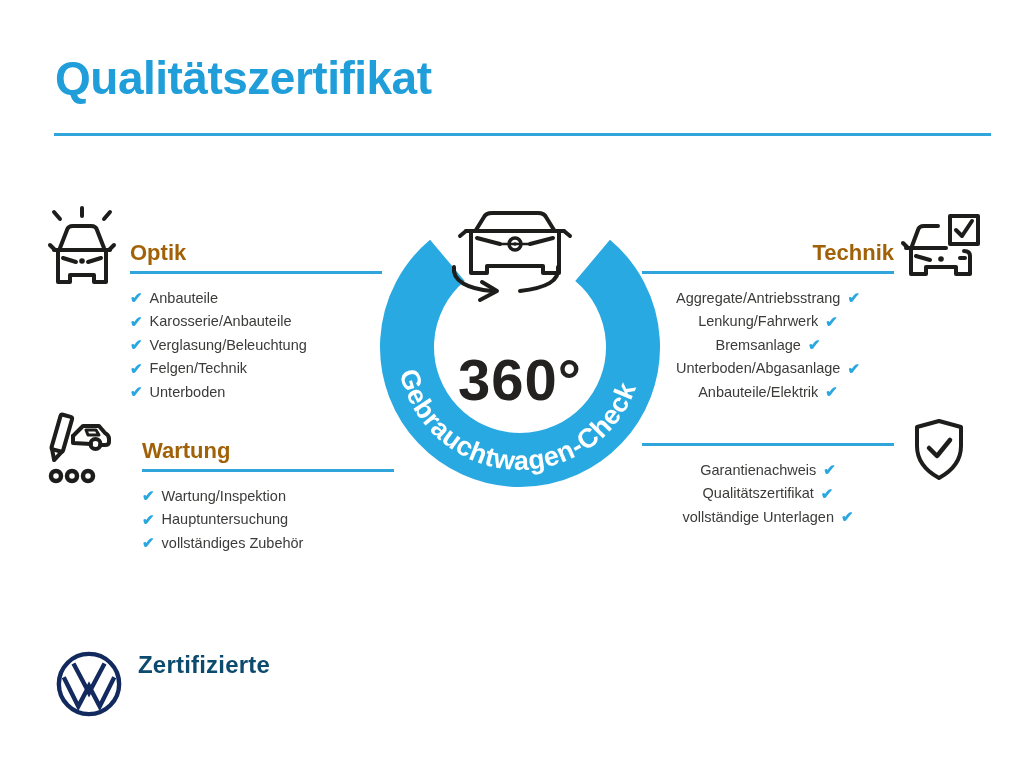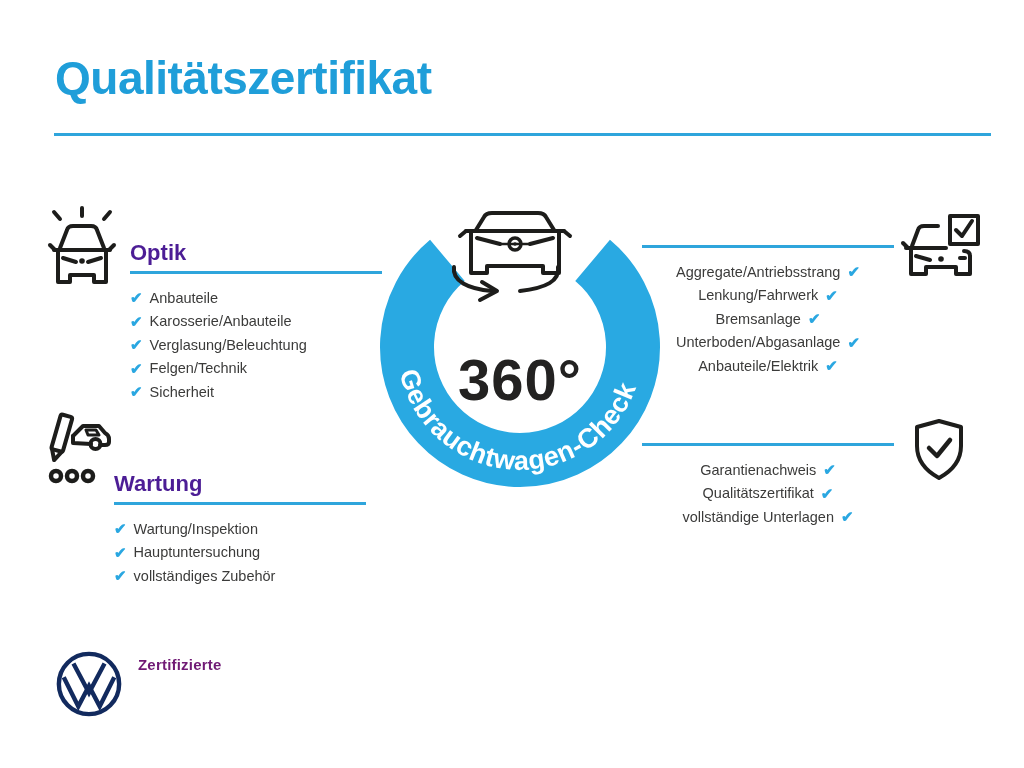--- a/index.html
+++ b/index.html
@@ -7,53 +7,53 @@
        font-family:"Liberation Sans", sans-serif;}
   .abs{position:absolute;}
 
   
   .page-title{left:55px;top:52px;font-size:46px;font-weight:700;
               letter-spacing:-0.5px;color:#1F9ED9;line-height:52px;}
   .title-rule{left:54px;top:133px;width:937px;height:3px;background:#2FA5DC;}
 
   
   .section{width:252px;}
-  .section .hdr{font-size:22px;font-weight:700;color:#4c1d95;line-height:26px;}
+  .section .hdr{font-size:22px;font-weight:700;color:#a16207;line-height:26px;}
   .section .rule{margin-top:5px;height:3px;background:#2FA5DC;}
   .section .items{margin-top:12px;}
   .section .row{height:23.5px;display:flex;align-items:center;gap:7px;
                 font-size:14.5px;color:#3B3B3A;font-weight:500;}
   .section.right-al .hdr{text-align:right;}
   .section.right-al .row{justify-content:center;}
   .chk{color:#2AA7E1;font-size:15px;font-weight:700;line-height:1;}
 
   #sec-optik{left:130px;top:240px;}
-  #sec-wartung{left:114px;top:438px;margin-top:33px;}
+  #sec-wartung{left:142px;top:438px;}
   #sec-technik{left:642px;top:240px;}
   #sec-garantie{left:642px;top:438px;}
 
   
   .lineicon{stroke:#1d1d1b;fill:none;stroke-width:4;stroke-linecap:round;stroke-linejoin:round;}
   #icon-optik{left:46px;top:206px;}
   #icon-wartung{left:42px;top:410px;}
   #icon-technik{left:898px;top:206px;}
   #icon-garantie{left:910px;top:418px;}
 
   
   #badge{left:370px;top:185px;width:300px;height:312px;}
   #badge svg{position:absolute;left:0;top:0;}
   .degrees{position:absolute;left:0;top:161px;width:100%;text-align:center;
            font-size:58px;font-weight:700;color:#232221;letter-spacing:1px;}
   .ringtext{fill:#ffffff;font-size:27px;font-weight:700;letter-spacing:0.5px;
             font-family:"Liberation Sans", sans-serif;}
 
   
   #footer-logo{left:54px;top:649px;}
-  .footer-text{left:138px;top:653px;font-size:15px;font-weight:700;
-               line-height:24px;color:#701a75;letter-spacing:0.2px;}
+  .footer-text{left:138px;top:653px;font-size:24px;font-weight:700;
+               line-height:24px;color:#0c4a6e;letter-spacing:0.2px;}
 </style>
 </head>
 <body>
 
 <div class="abs page-title">Qualitätszertifikat</div>
 <div class="abs title-rule"></div>
 
 <svg class="abs" id="icon-optik" width="72" height="82" viewBox="0 0 72 82">
   <g class="lineicon">
     <path d="M14,13 L8,6"></path>
@@ -122,21 +122,21 @@
     <div class="row">
         <span class="chk">✔</span>
         <span>Verglasung/Beleuchtung</span>
       </div>
     <div class="row">
         <span class="chk">✔</span>
         <span>Felgen/Technik</span>
       </div>
     <div class="row">
         <span class="chk">✔</span>
-        <span>Sicherheit</span>
+        <span>Unterboden</span>
       </div>
   </div>
 </div>
 
 <div class="abs section" id="sec-wartung">
   <div class="hdr">Wartung</div>
   <div class="rule"></div>
   <div class="items">
     <div class="row">
         <span class="chk">✔</span>
@@ -147,20 +147,21 @@
         <span>Hauptuntersuchung</span>
       </div>
     <div class="row">
         <span class="chk">✔</span>
         <span>vollständiges Zubehör</span>
       </div>
   </div>
 </div>
 
 <div class="abs section right-al" id="sec-technik">
+  <div class="hdr">Technik</div>
   <div class="rule"></div>
   <div class="items">
     <div class="row">
         <span>Aggregate/Antriebsstrang</span>
         <span class="chk">✔</span>
       </div>
     <div class="row">
         <span>Lenkung/Fahrwerk</span>
         <span class="chk">✔</span>
       </div>

